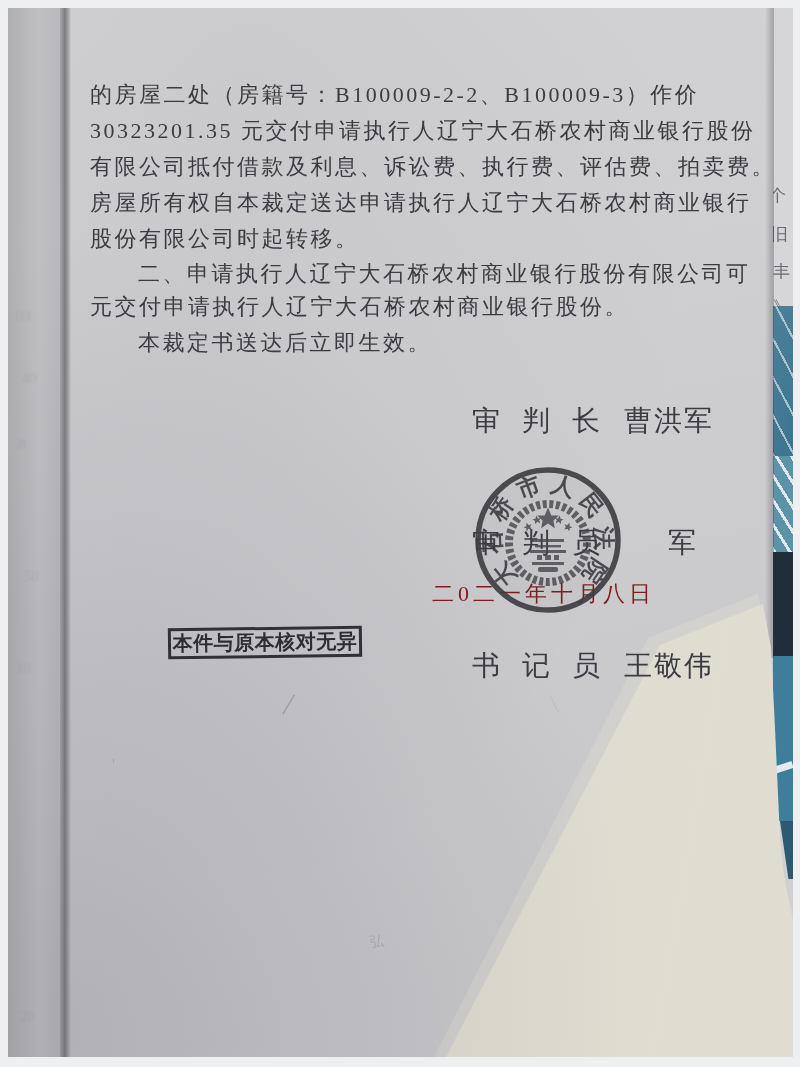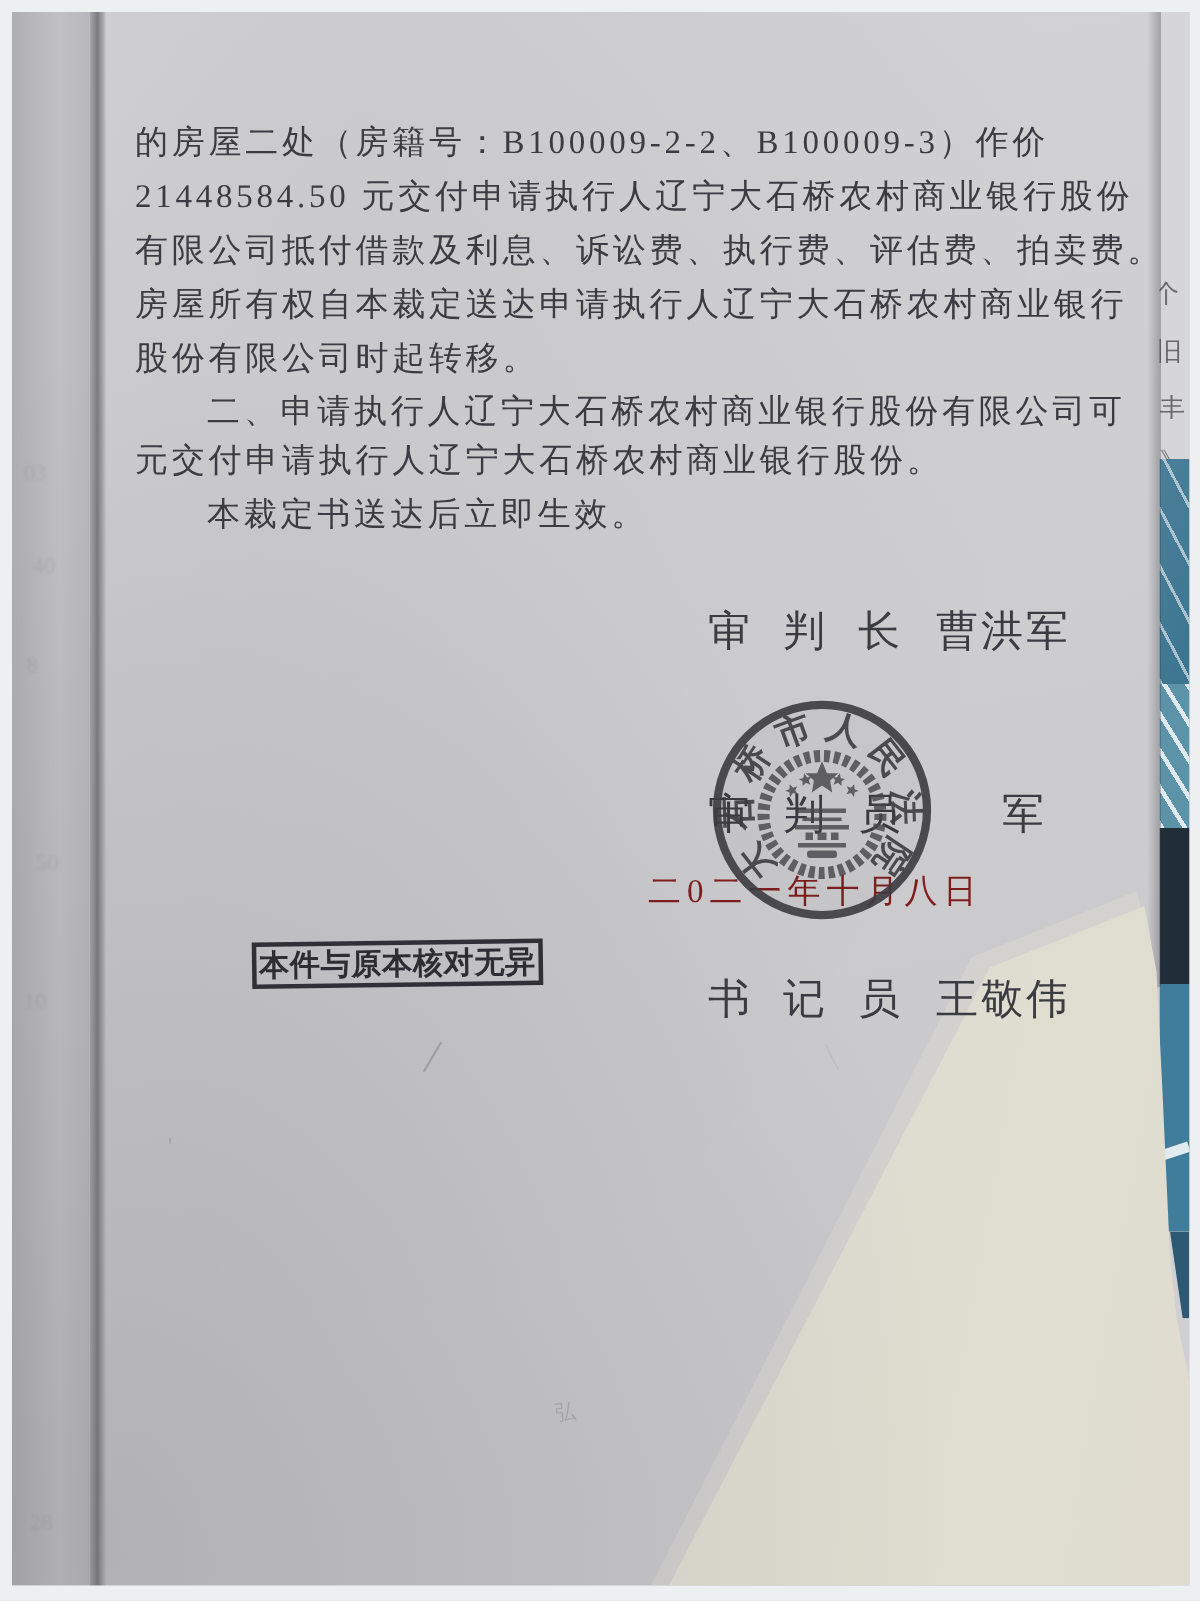--- a/index.html
+++ b/index.html
@@ -94,21 +94,21 @@
       <span class="bleed" style="left:12px;top:1000px;">28</span>
     </div>
     <div class="crease"></div>
 
     <div class="light-soft"></div>
     <div class="light-tri"></div>
     <div class="shade-bl"></div>
 
     <div class="content">
       <div class="bline" style="top:72px;">的房屋二处（房籍号：B100009-2-2、B100009-3）作价</div>
-      <div class="bline" style="top:108px;">21448584.50 元交付申请执行人辽宁大石桥农村商业银行股份</div>
+      <div class="bline" style="top:108px;">30323201.35 元交付申请执行人辽宁大石桥农村商业银行股份</div>
       <div class="bline" style="top:180px;">房屋所有权自本裁定送达申请执行人辽宁大石桥农村商业银行</div>
       <div class="bline" style="top:144px;">有限公司抵付借款及利息、诉讼费、执行费、评估费、拍卖费。</div>
       <div class="bline indent" style="top:251px;">二、申请执行人辽宁大石桥农村商业银行股份有限公司可</div>
       <div class="bline" style="top:216px;">股份有限公司时起转移。</div>
       <div class="bline" style="top:284px;">元交付申请执行人辽宁大石桥农村商业银行股份。</div>
       <div class="bline indent" style="top:320px;font-family:Liberation Serif, serif;">本裁定书送达后立即生效。</div>
 
       <div class="sigrow" style="top:394px;">
         <span class="role">审判长</span><span class="name">曹洪军</span>
       </div>

